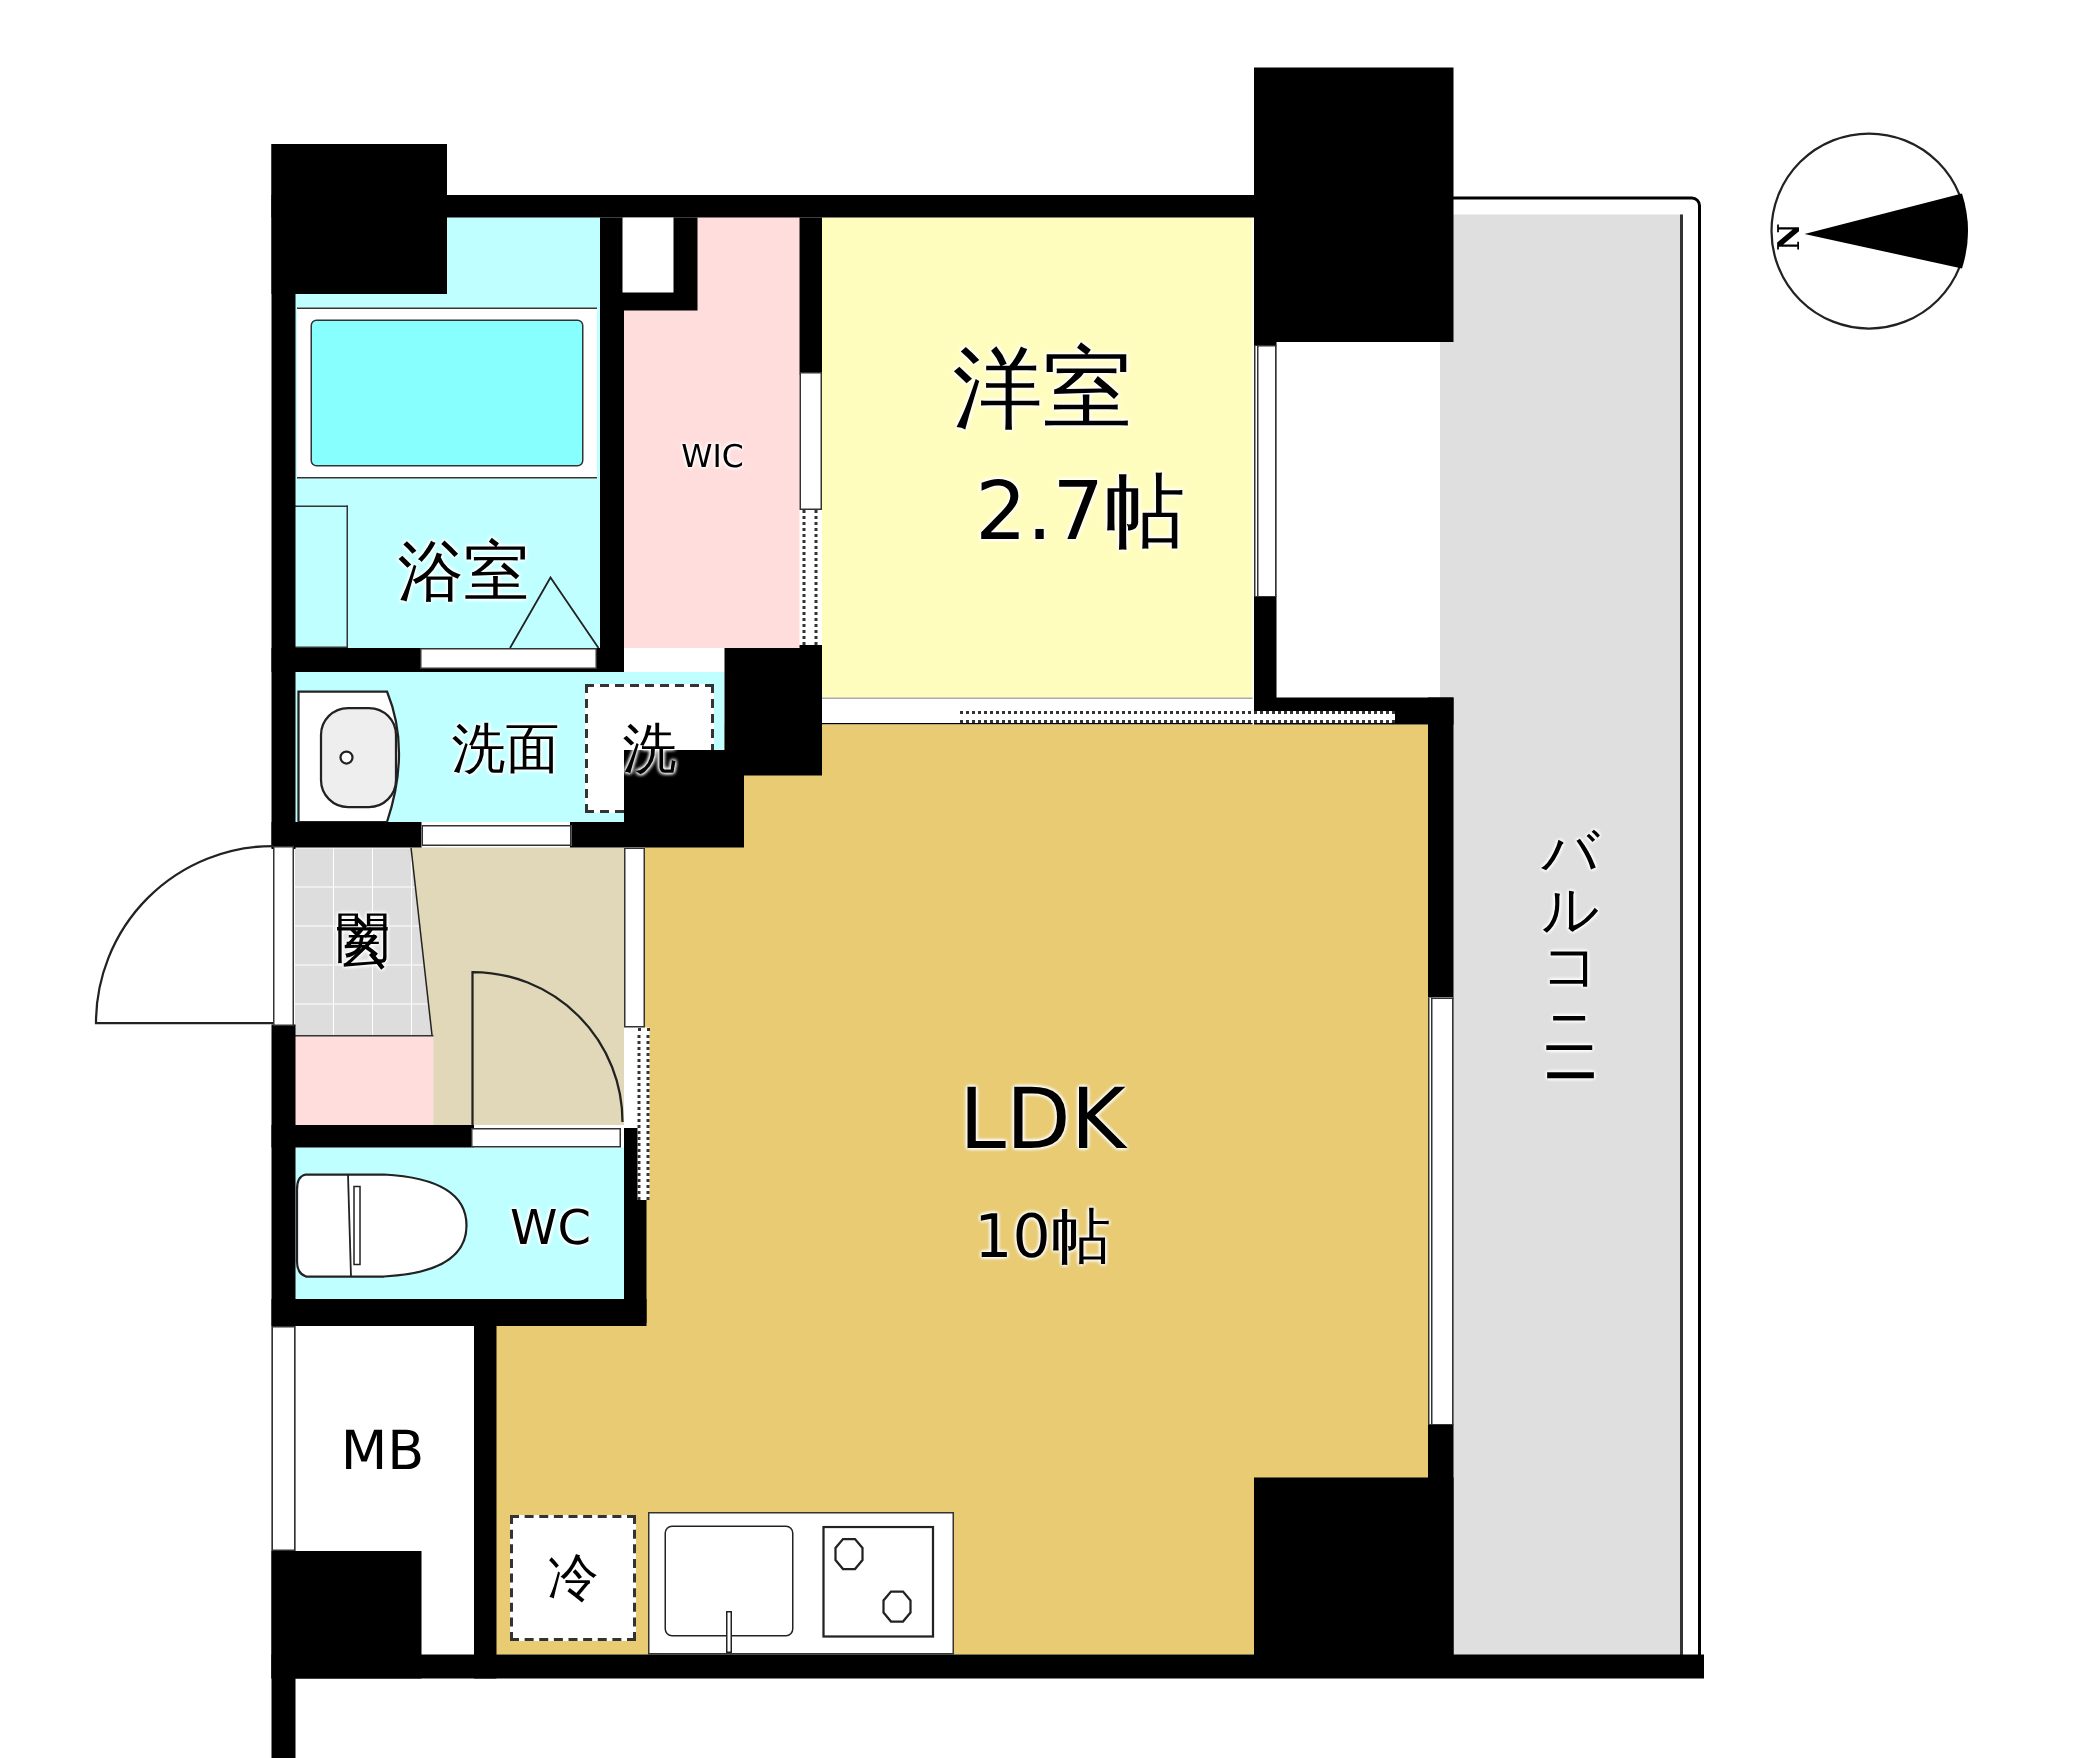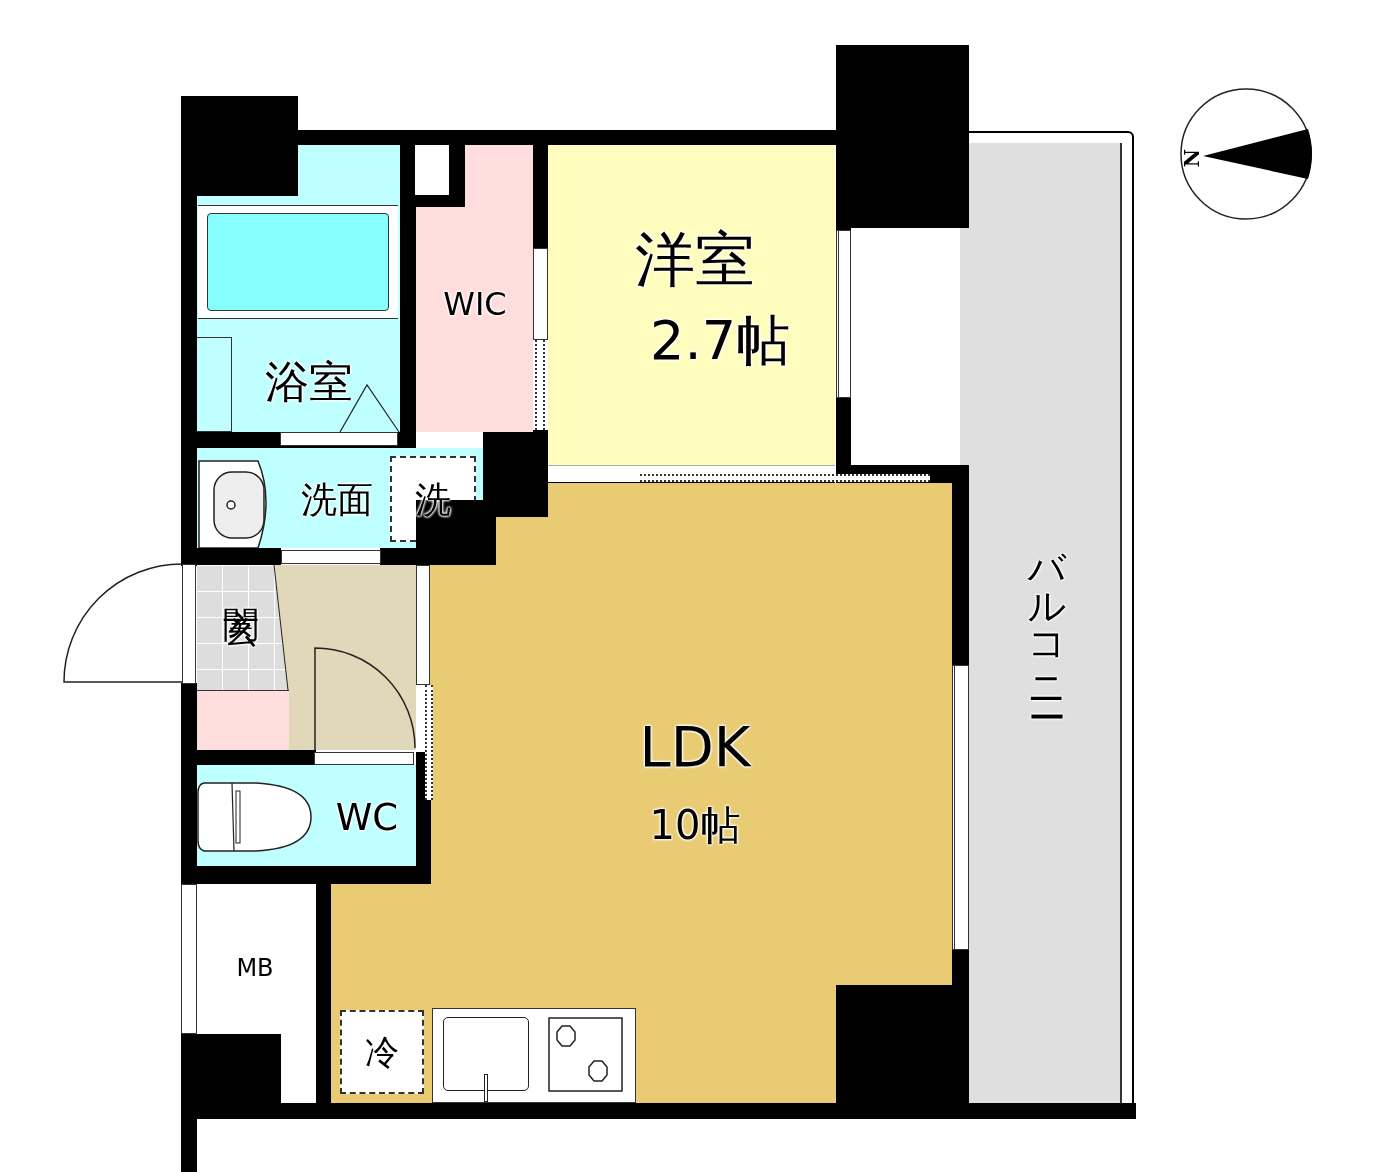--- a/index.html
+++ b/index.html
@@ -117,26 +117,26 @@
 <svg class="abs" style="left:312px;top:645px;" width="105" height="108">
   <path d="M3,105 L3,3 A100,100 0 0 1 103,103" fill="none" stroke="#222" stroke-width="1.5"></path>
 </svg>
 
 <div class="lbl" style="left:600px;top:228px;width:190px;font-size:60px;line-height:62px;">洋室</div>
 <div class="lbl" style="left:590px;top:310px;width:200px;font-size:54px;line-height:62px;text-align:right;">2.7帖</div>
 
 <div class="lbl" style="left:590px;top:712px;width:210px;font-size:56px;line-height:70px;">LDK</div>
 <div class="lbl" style="left:590px;top:790px;width:210px;font-size:40px;line-height:70px;">10帖</div>
 
-<div class="lbl" style="left:425px;top:284px;width:100px;font-size:32px;line-height:40px;">WIC</div>
+<div class="lbl" style="left:425px;top:284px;width:100px;font-size:21px;line-height:40px;">WIC</div>
 <div class="lbl" style="left:254px;top:360px;width:110px;font-size:44px;line-height:44px;">浴室</div>
 <div class="lbl" style="left:282px;top:478px;width:110px;font-size:36px;line-height:44px;">洗面</div>
 <div class="lbl" style="left:395px;top:478px;width:76px;font-size:36px;line-height:44px;">洗</div>
 <div class="lbl" style="left:212px;top:580px;width:50px;font-size:36px;line-height:42px;writing-mode:vertical-rl;">玄関</div>
-<div class="lbl" style="left:322px;top:798px;width:90px;font-size:37px;line-height:40px;">WC</div>
-<div class="lbl" style="left:210px;top:948px;width:90px;font-size:24px;line-height:40px;">MB</div>
+<div class="lbl" style="left:322px;top:798px;width:90px;font-size:32px;line-height:40px;">WC</div>
+<div class="lbl" style="left:210px;top:948px;width:90px;font-size:36px;line-height:40px;">MB</div>
 <div class="lbl" style="left:345px;top:1032px;width:74px;font-size:34px;line-height:40px;">冷</div>
 
 <svg class="abs" style="left:1178px;top:87px;" width="140" height="135">
   <circle cx="68" cy="67" r="65" fill="#fff" stroke="#222" stroke-width="1.5"></circle>
   <path d="M25,69 L130,42 Q138,67 130,92 Z" fill="#000"></path>
 </svg>
 <div class="abs" style="left:1181px;top:146px;width:22px;height:24px;font-family:'DejaVu Serif', serif;font-size:20px;font-weight:bold;line-height:24px;text-align:center;transform:rotate(-90deg);">N</div>
 
 </body></html>

